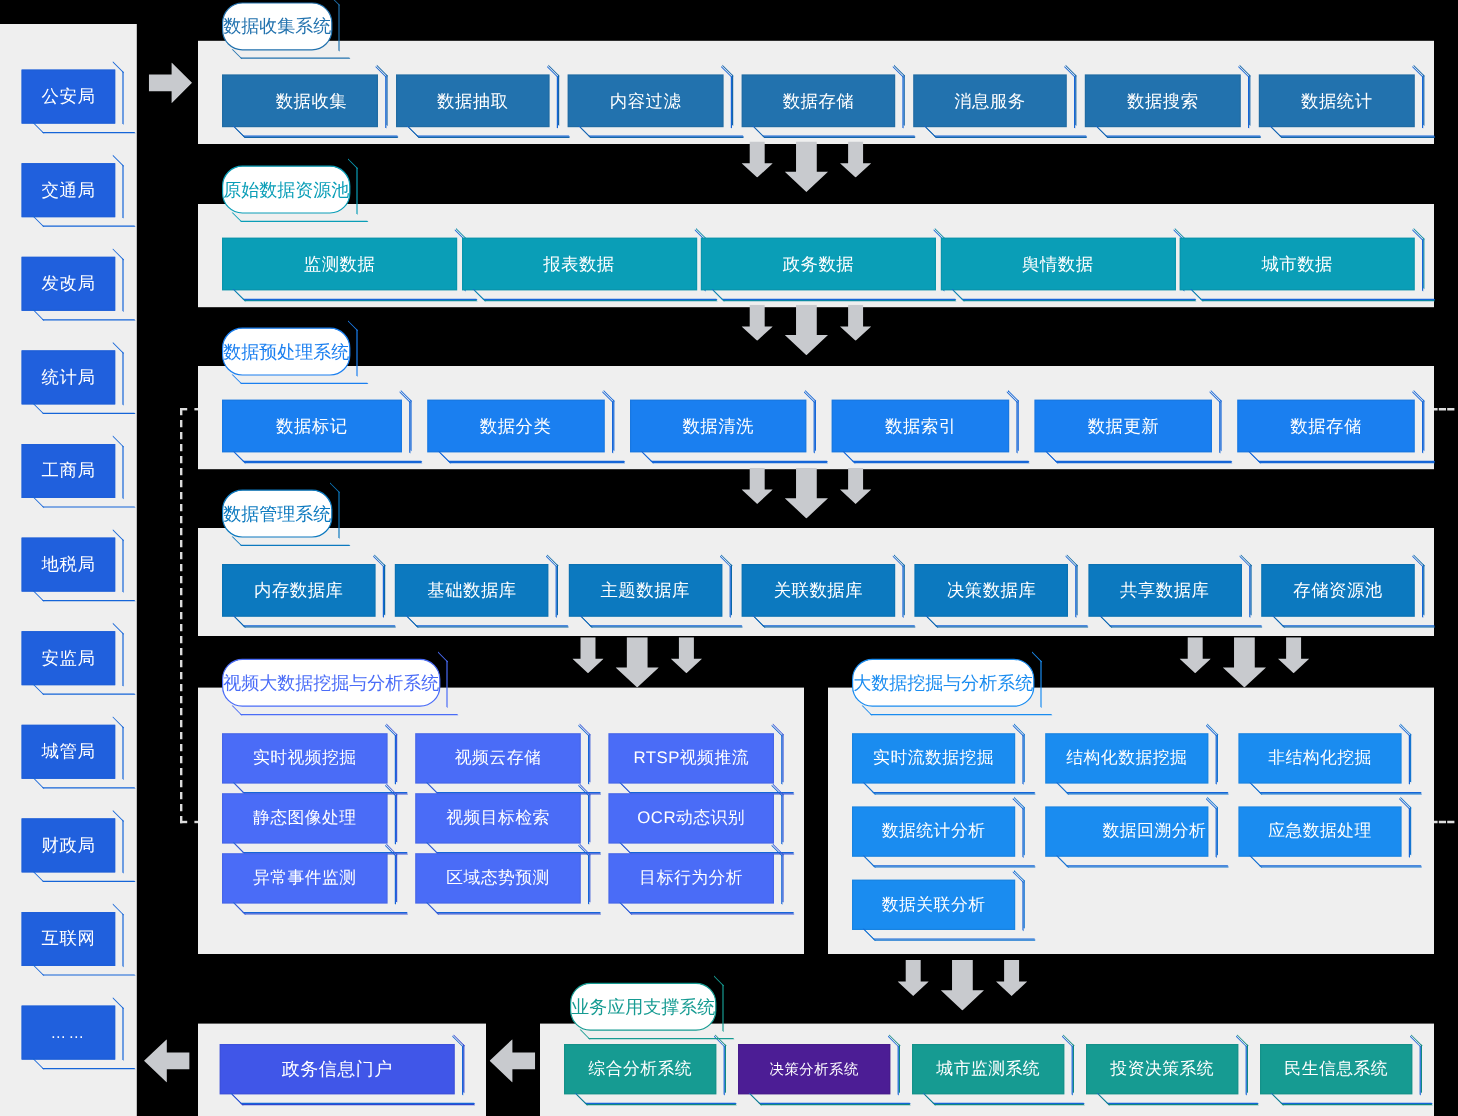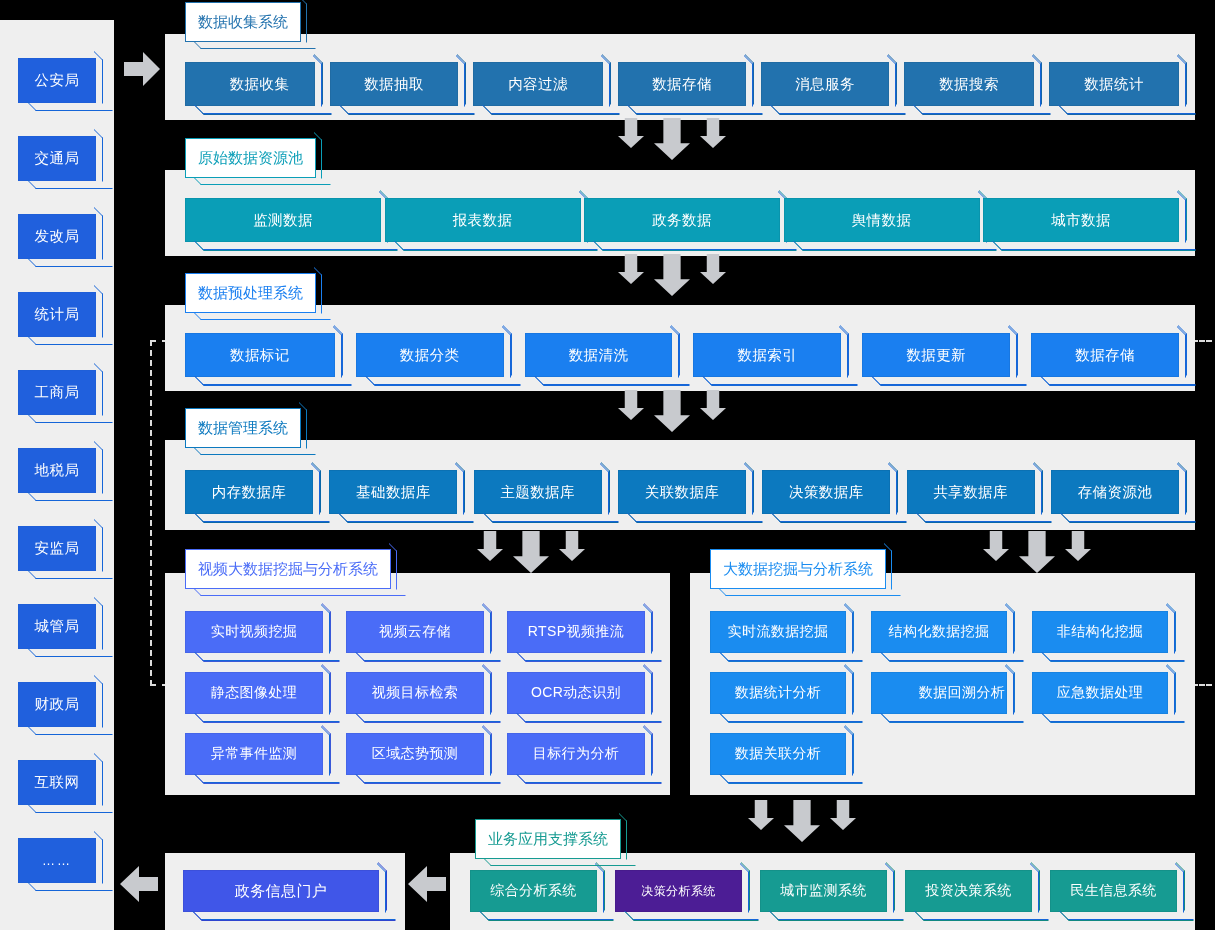--- a/index.html
+++ b/index.html
@@ -64,24 +64,25 @@
   
   .panel {
     position: absolute;
     background: #efefef;
   }
   .tab {
     position: absolute;
     background: #ffffff;
     display: flex; align-items: center; justify-content: center;
     font-size: 15px;
-    padding: 0 12px;
+    padding: 0 0;
     height: 40px;
     z-index: 5;
     white-space: nowrap;
+    border-radius: 17px;
   }
   .tab::after {
     content: ""; position: absolute;
     right: -7px; top: -7px;
     width: 7px; height: 100%;
     border-right: 1px solid currentColor;
     border-top: 1px solid currentColor;
     transform: skewY(45deg); transform-origin: left top;
   }
   .tab::before {
@@ -316,21 +317,21 @@
             <span>存储资源池</span>
             <i style="position: absolute; right: -9px; top: -9px; width: 9px; height: 100%; border-right: 1px solid rgb(10, 103, 166); border-top: 1px solid rgb(10, 103, 166); transform: skewY(45deg); transform-origin: left top;"></i>
             <i style="position: absolute; left: 9px; bottom: -10px; width: 100%; height: 9px; border-bottom: 1px solid rgb(10, 103, 166); border-left: 1px solid rgb(10, 103, 166); transform: skewX(45deg); transform-origin: left top;"></i>
           </div>
         </div>
       </div>
       <div class="tab" style="left: 185px; top: 408px; color: rgb(12, 121, 191); border: 1px solid rgb(12, 121, 191);">
         <span>数据管理系统</span>
       </div>
       <div class="panel" style="left: 165px; top: 573px; width: 505px; height: 222px;">
-        <div style="position: absolute; left: 20px; top: 38px; display: flex; flex-direction: column; gap: 19px;">
+        <div style="position: absolute; left: 20px; top: 38px; display: flex; flex-direction: column; gap: 8px;">
           <div style="display: flex; gap: 23px;">
             <div class="box3d" style="width: 138px; height: 42px; background: rgb(74, 108, 247); color: rgb(255, 255, 255); font-size: 14px; --edge: #3a59d8;">
               <span>实时视频挖掘</span>
               <i style="position: absolute; right: -9px; top: -9px; width: 9px; height: 100%; border-right: 1px solid rgb(58, 89, 216); border-top: 1px solid rgb(58, 89, 216); transform: skewY(45deg); transform-origin: left top;"></i>
               <i style="position: absolute; left: 9px; bottom: -10px; width: 100%; height: 9px; border-bottom: 1px solid rgb(58, 89, 216); border-left: 1px solid rgb(58, 89, 216); transform: skewX(45deg); transform-origin: left top;"></i>
             </div>
             <div class="box3d" style="width: 138px; height: 42px; background: rgb(74, 108, 247); color: rgb(255, 255, 255); font-size: 14px; --edge: #3a59d8;">
               <span>视频云存储</span>
               <i style="position: absolute; right: -9px; top: -9px; width: 9px; height: 100%; border-right: 1px solid rgb(58, 89, 216); border-top: 1px solid rgb(58, 89, 216); transform: skewY(45deg); transform-origin: left top;"></i>
               <i style="position: absolute; left: 9px; bottom: -10px; width: 100%; height: 9px; border-bottom: 1px solid rgb(58, 89, 216); border-left: 1px solid rgb(58, 89, 216); transform: skewX(45deg); transform-origin: left top;"></i>

